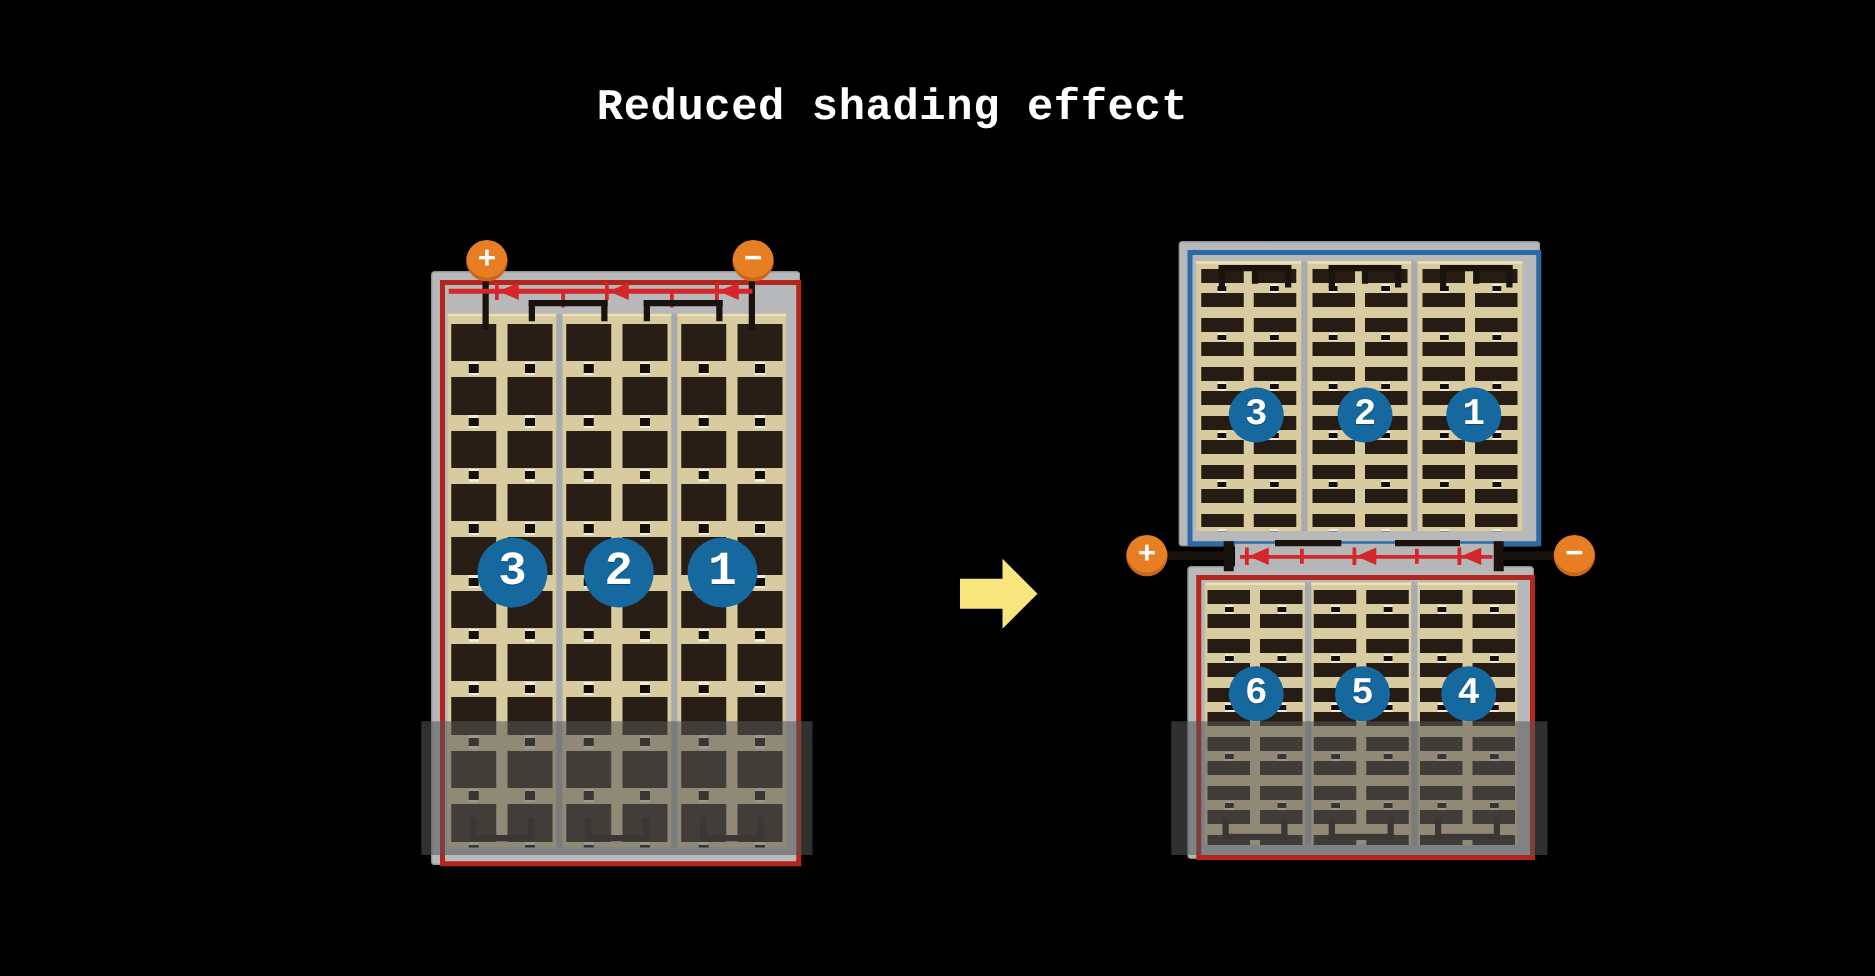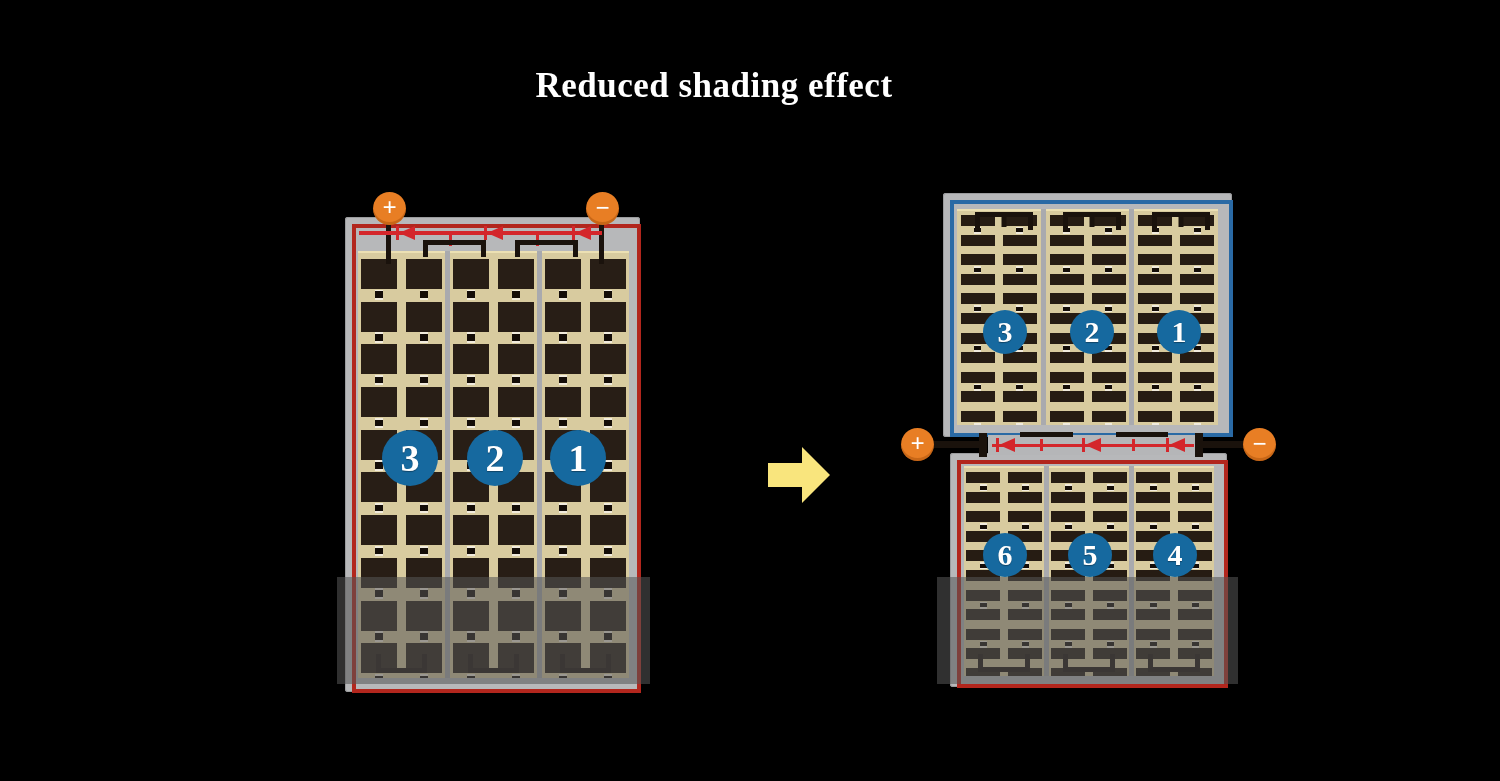--- a/index.html
+++ b/index.html
@@ -11,21 +11,21 @@
     --ink:#1a120c;
     --red:#b2261d;
     --wirered:#d4262b;
     --blue:#2a6aa5;
     --circ:#16699f;
     --orange:#e87e24;
     --yellow:#f9e57d;
   }
   html,body{margin:0;padding:0;background:#000;}
   .stage{position:relative;width:1336px;height:781px;background:var(--bg);overflow:hidden;
-         font-family:Liberation Serif, serif;padding-left:44px;}
+         font-family:Liberation Mono, monospace;padding-left:44px;}
   .title{position:absolute;top:66px;left:0;width:1428px;text-align:center;color:#fff;
          font-size:35px;font-weight:bold;letter-spacing:.5px;}
   .panel-frame{position:absolute;background:var(--frame);border-radius:3px;
                box-shadow:inset 0 0 0 1px #9b9c9e;}
   .border-rect{position:absolute;border:4px solid var(--red);}
   .border-rect.blue{border-color:var(--blue);}
   .tan{position:absolute;background:var(--sep);display:flex;gap:5px;}
   .string{flex:1;position:relative;background:var(--tanbg);border-top:2px solid #ece0b3;
           display:flex;justify-content:center;}
   .full .string{column-gap:9px;padding-top:6px;}

